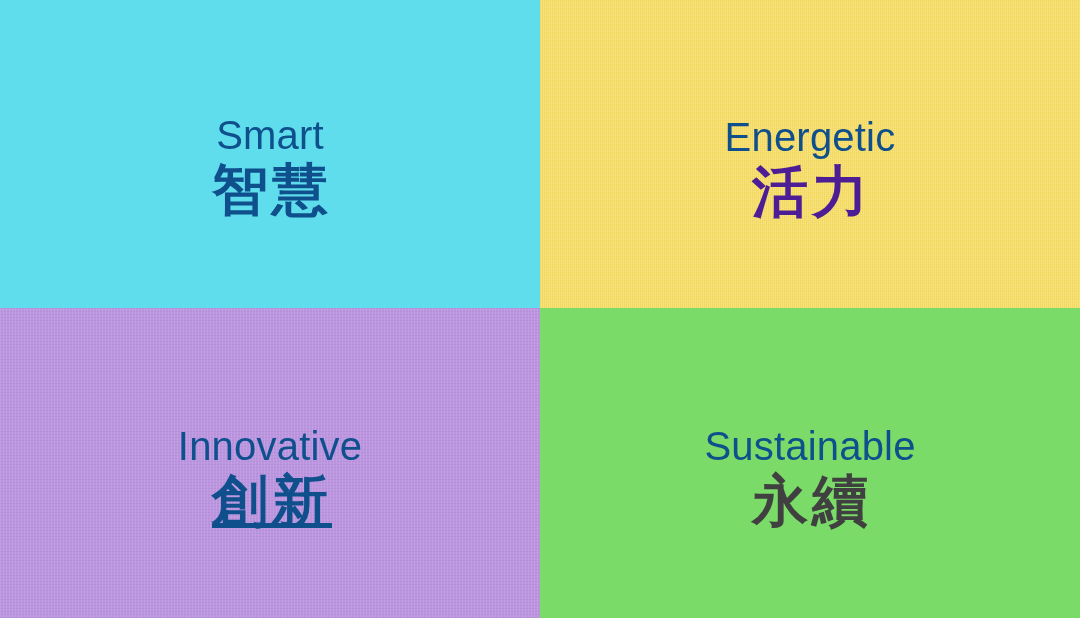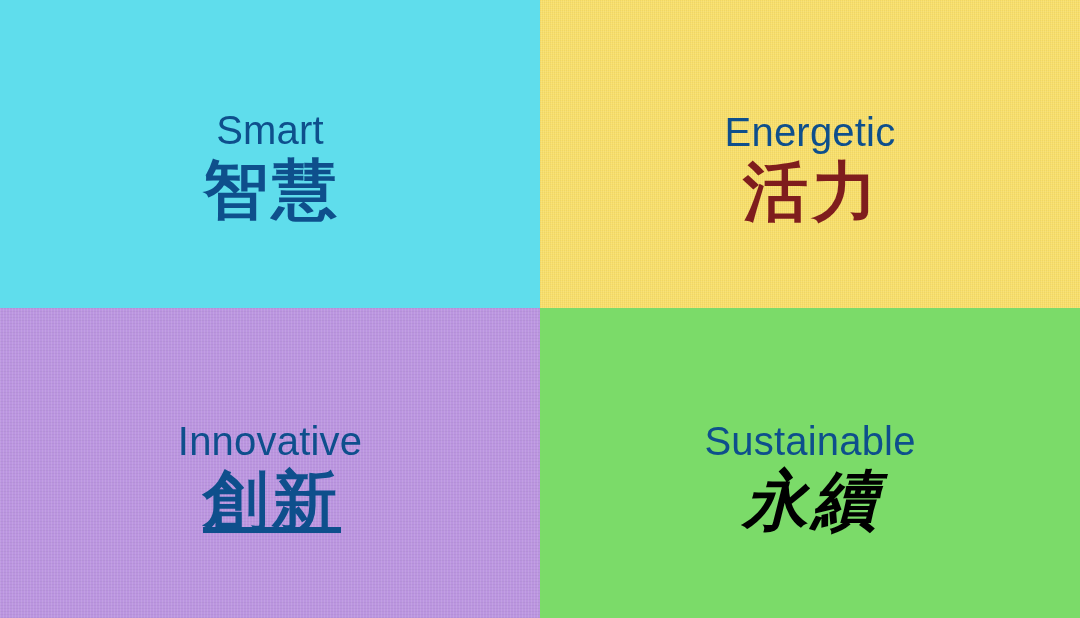--- a/index.html
+++ b/index.html
@@ -69,21 +69,21 @@
     font-size: 40px;
     letter-spacing: 0.2px;
     line-height: 1.05;
     margin: 0 0 4px 0;
     white-space: nowrap;
   }
 
   .term-zh {
     font-family: "DejaVu Sans", "Liberation Sans", sans-serif;
     font-weight: 700;
-    font-size: 65px;
+    font-size: 56px;
     letter-spacing: 4px;
     line-height: 1.08;
     margin: 0;
     white-space: nowrap;
     text-indent: 4px; 
   }
 
   
   #q-smart .label-block       { transform: translateY(4px); }
   #q-energetic .label-block   { transform: translateY(6px); }
@@ -98,31 +98,31 @@
   <section class="quadrant" id="q-smart" style="background-color: rgb(95, 221, 236);">
     <div class="label-block">
       <div class="term-en" style="color: rgb(14, 79, 140);">Smart</div>
       <div class="term-zh" style="color: rgb(14, 79, 140);">智慧</div>
     </div>
   </section>
 
   <section class="quadrant textured" id="q-energetic" style="background-color: rgb(250, 224, 106);">
     <div class="label-block">
       <div class="term-en" style="color: rgb(14, 79, 140);">Energetic</div>
-      <div class="term-zh" style="color: #7f1d1d;">活力</div>
+      <div class="term-zh" style="color: #4c1d95;">活力</div>
     </div>
   </section>
 
   <section class="quadrant textured-fine" id="q-innovative" style="background-color: rgb(187, 149, 224);">
     <div class="label-block">
       <div class="term-en" style="color: rgb(14, 79, 140);">Innovative</div>
       <div class="term-zh" style="color: rgb(14, 79, 140); text-decoration: underline;">創新</div>
     </div>
   </section>
 
   <section class="quadrant" id="q-sustainable" style="background-color: rgb(123, 219, 105); align-items: center;">
     <div class="label-block">
       <div class="term-en" style="color: rgb(14, 79, 140);">Sustainable</div>
-      <div class="term-zh" style="color: #000000; font-style: italic;">永續</div>
+      <div class="term-zh" style="color: #404040;">永續</div>
     </div>
   </section>
 
 </div>
 
 </body></html>

